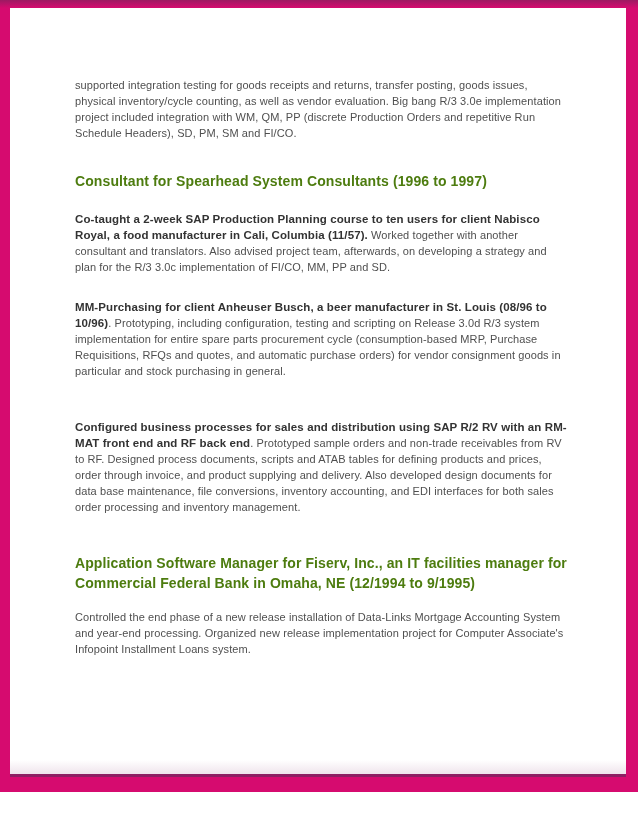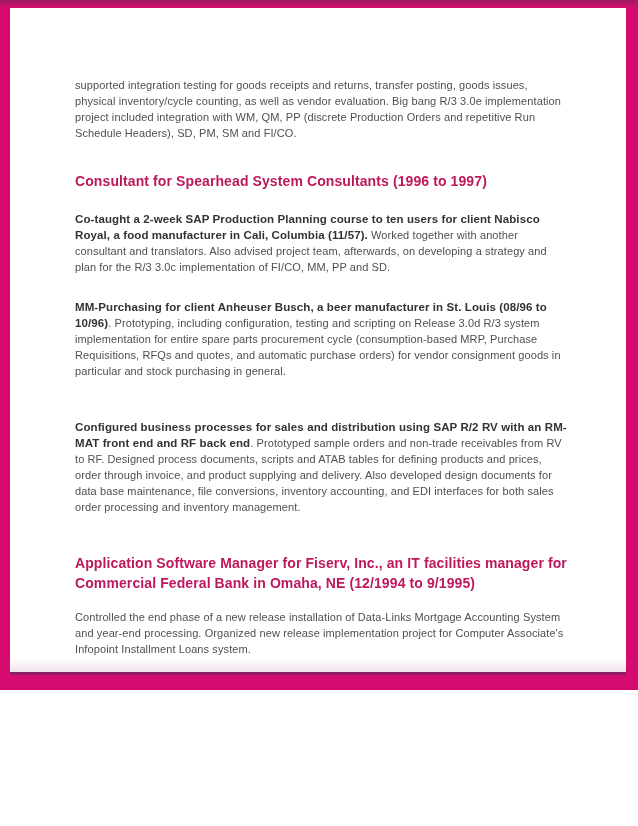--- a/index.html
+++ b/index.html
@@ -3,21 +3,21 @@
 <meta charset="utf-8">
 <style>
   html, body { margin: 0; padding: 0; }
   body {
     width: 638px; height: 826px;
     font-family: "Liberation Sans", sans-serif;
     background: #ffffff;
   }
   .frame {
     position: relative;
-    width: 638px; height: 690px;
+    width: 638px; height: 792px;
     background: #d60b6f;
     box-sizing: border-box;
     overflow: hidden;
     padding-left: 26px;
   }
   .frame-top-bevel {
     position: absolute; top: 0; left: 0; right: 0; height: 8px;
     background: linear-gradient(#9c1a62, #d60b6f);
   }
   .page {
@@ -46,21 +46,21 @@
   p.body .bold-run {
     font-weight: bold;
     color: #333333;
     font-size: 11.5px;
   }
   h2.section-heading {
     margin: 0;
     font-size: 14px;
     line-height: 20px;
     font-weight: bold;
-    color: #be185d;
+    color: #4d7c0f;
     letter-spacing: 0.1px;
   }
   .mb-intro   { margin-bottom: 30px !important; }
   .mb-h1      { margin-bottom: 20px !important; }
   .mb-p1      { margin-bottom: 24px !important; }
   .mb-p2      { margin-bottom: 40px !important; }
   .mb-h2      { margin-bottom: 20px !important; }
   .mb-p3      { margin-bottom: 38px !important; }
   .mb-h3      { margin-bottom: 16px !important; }
 </style>

